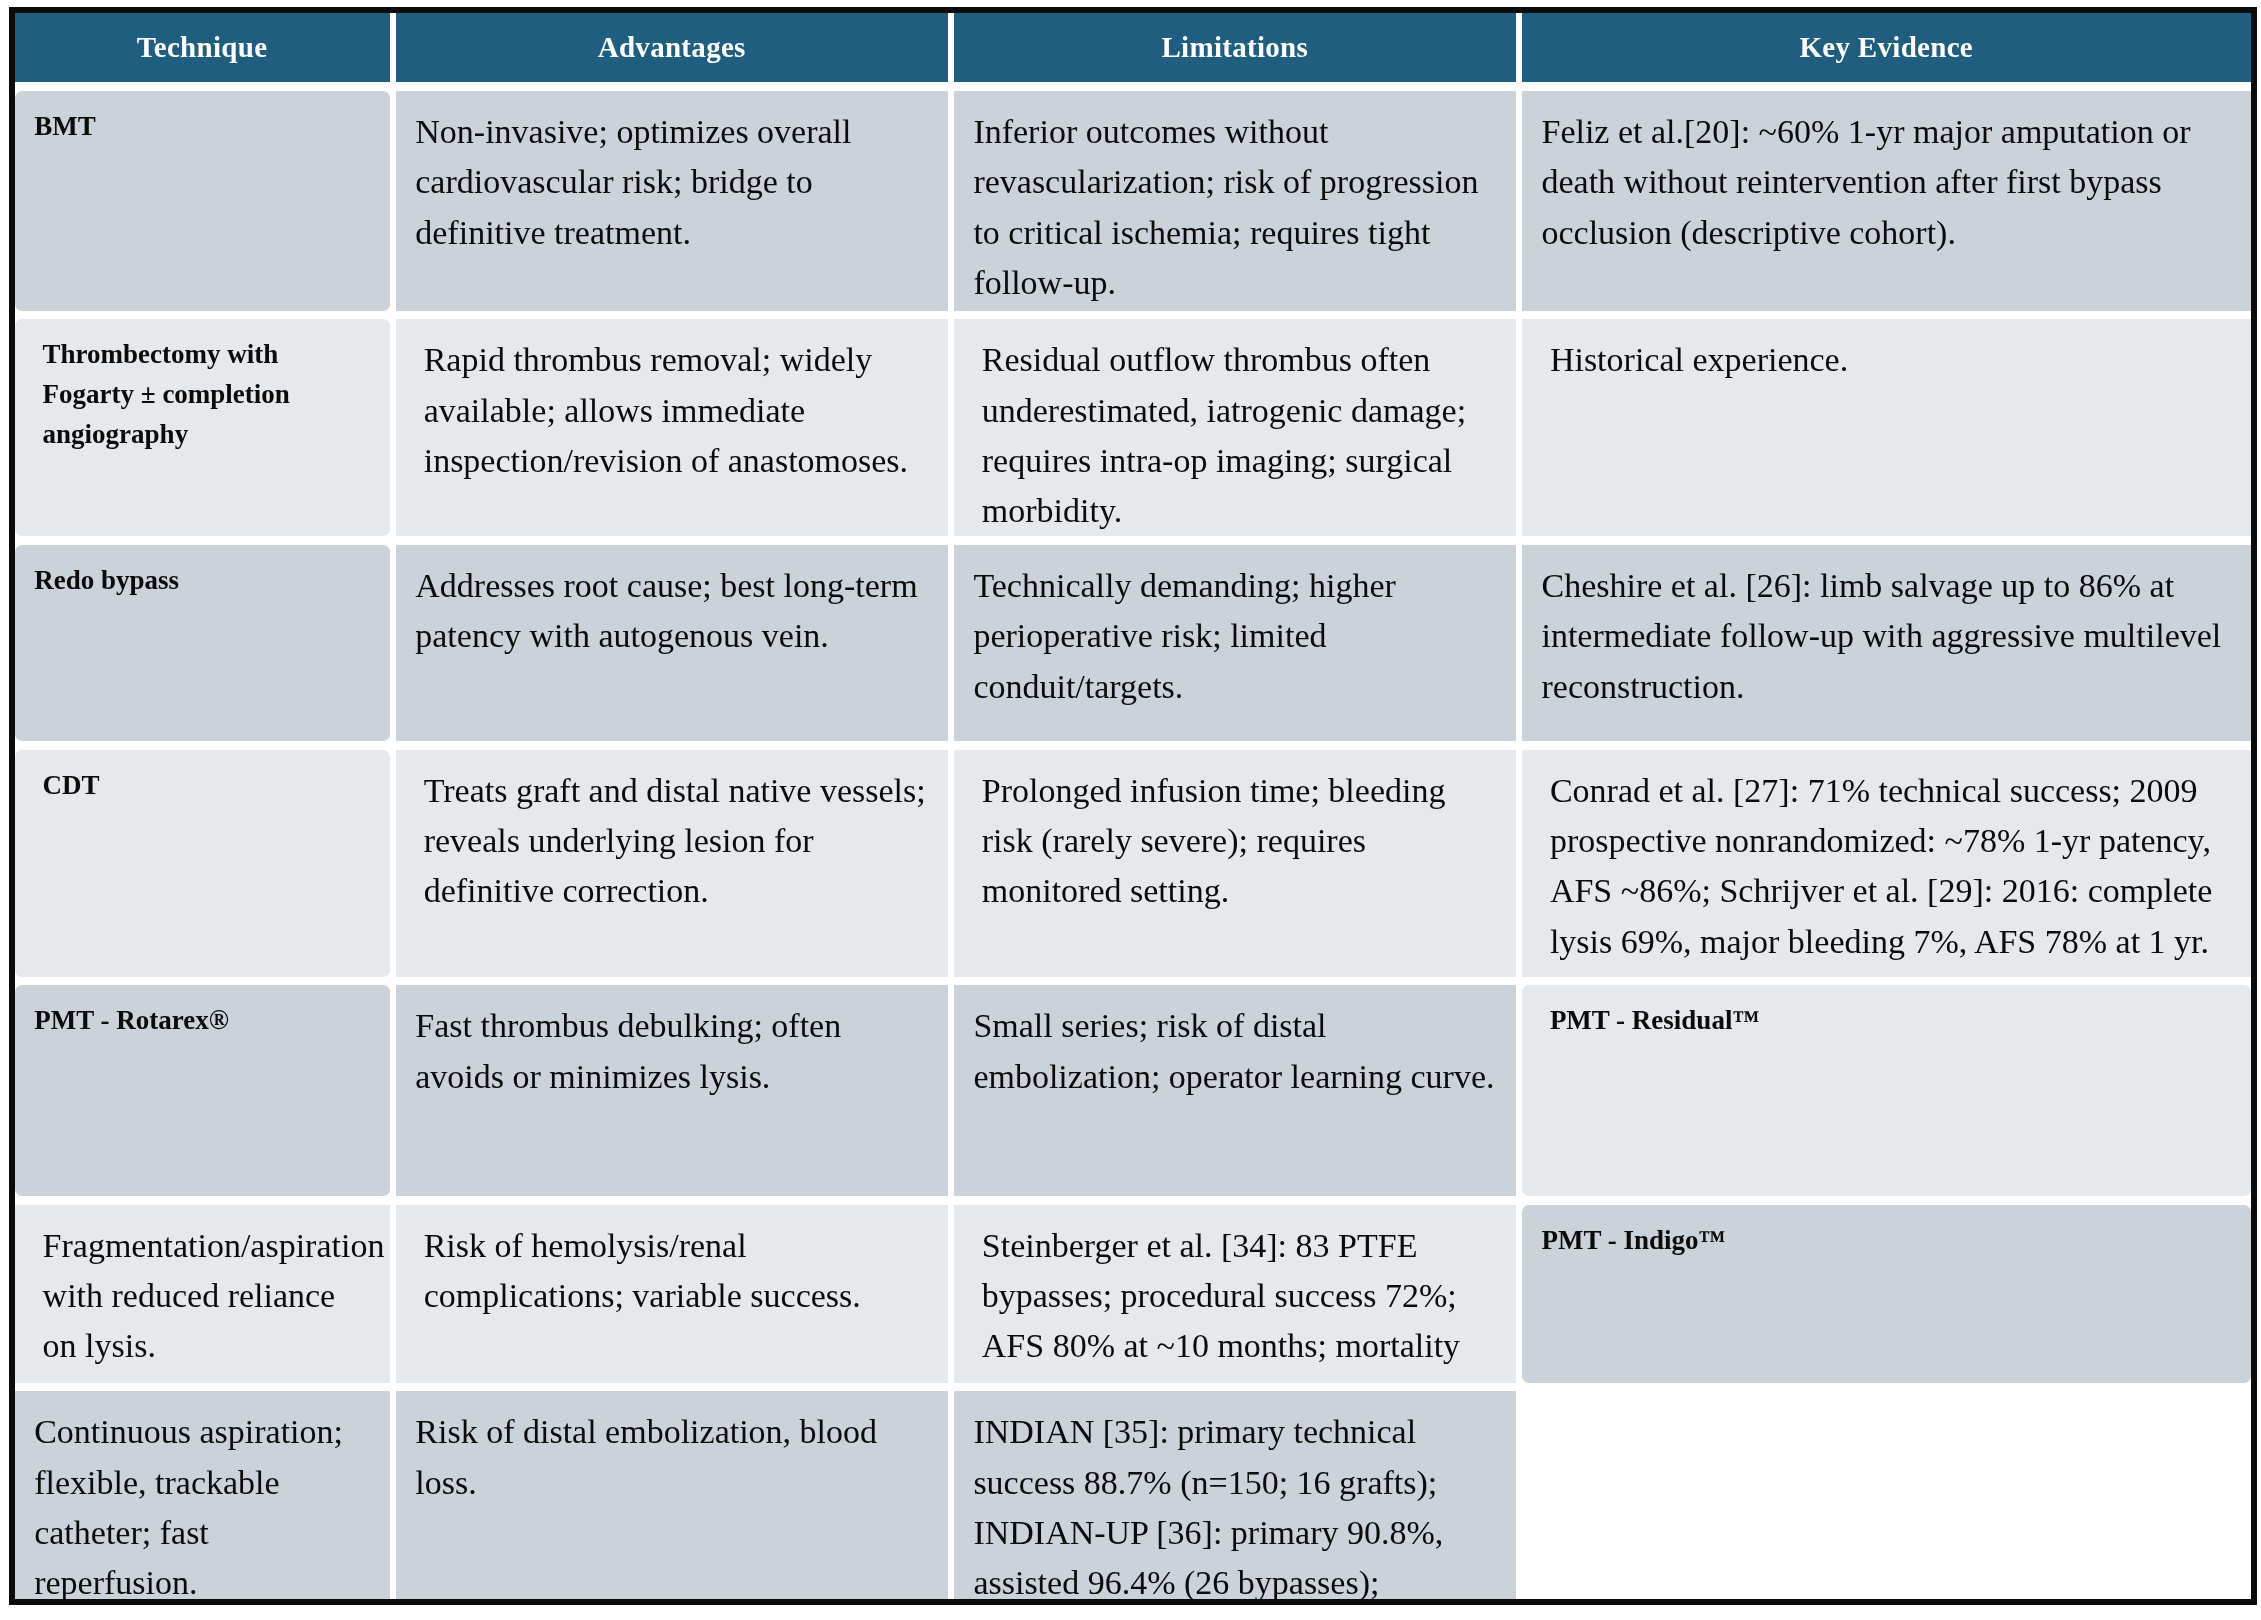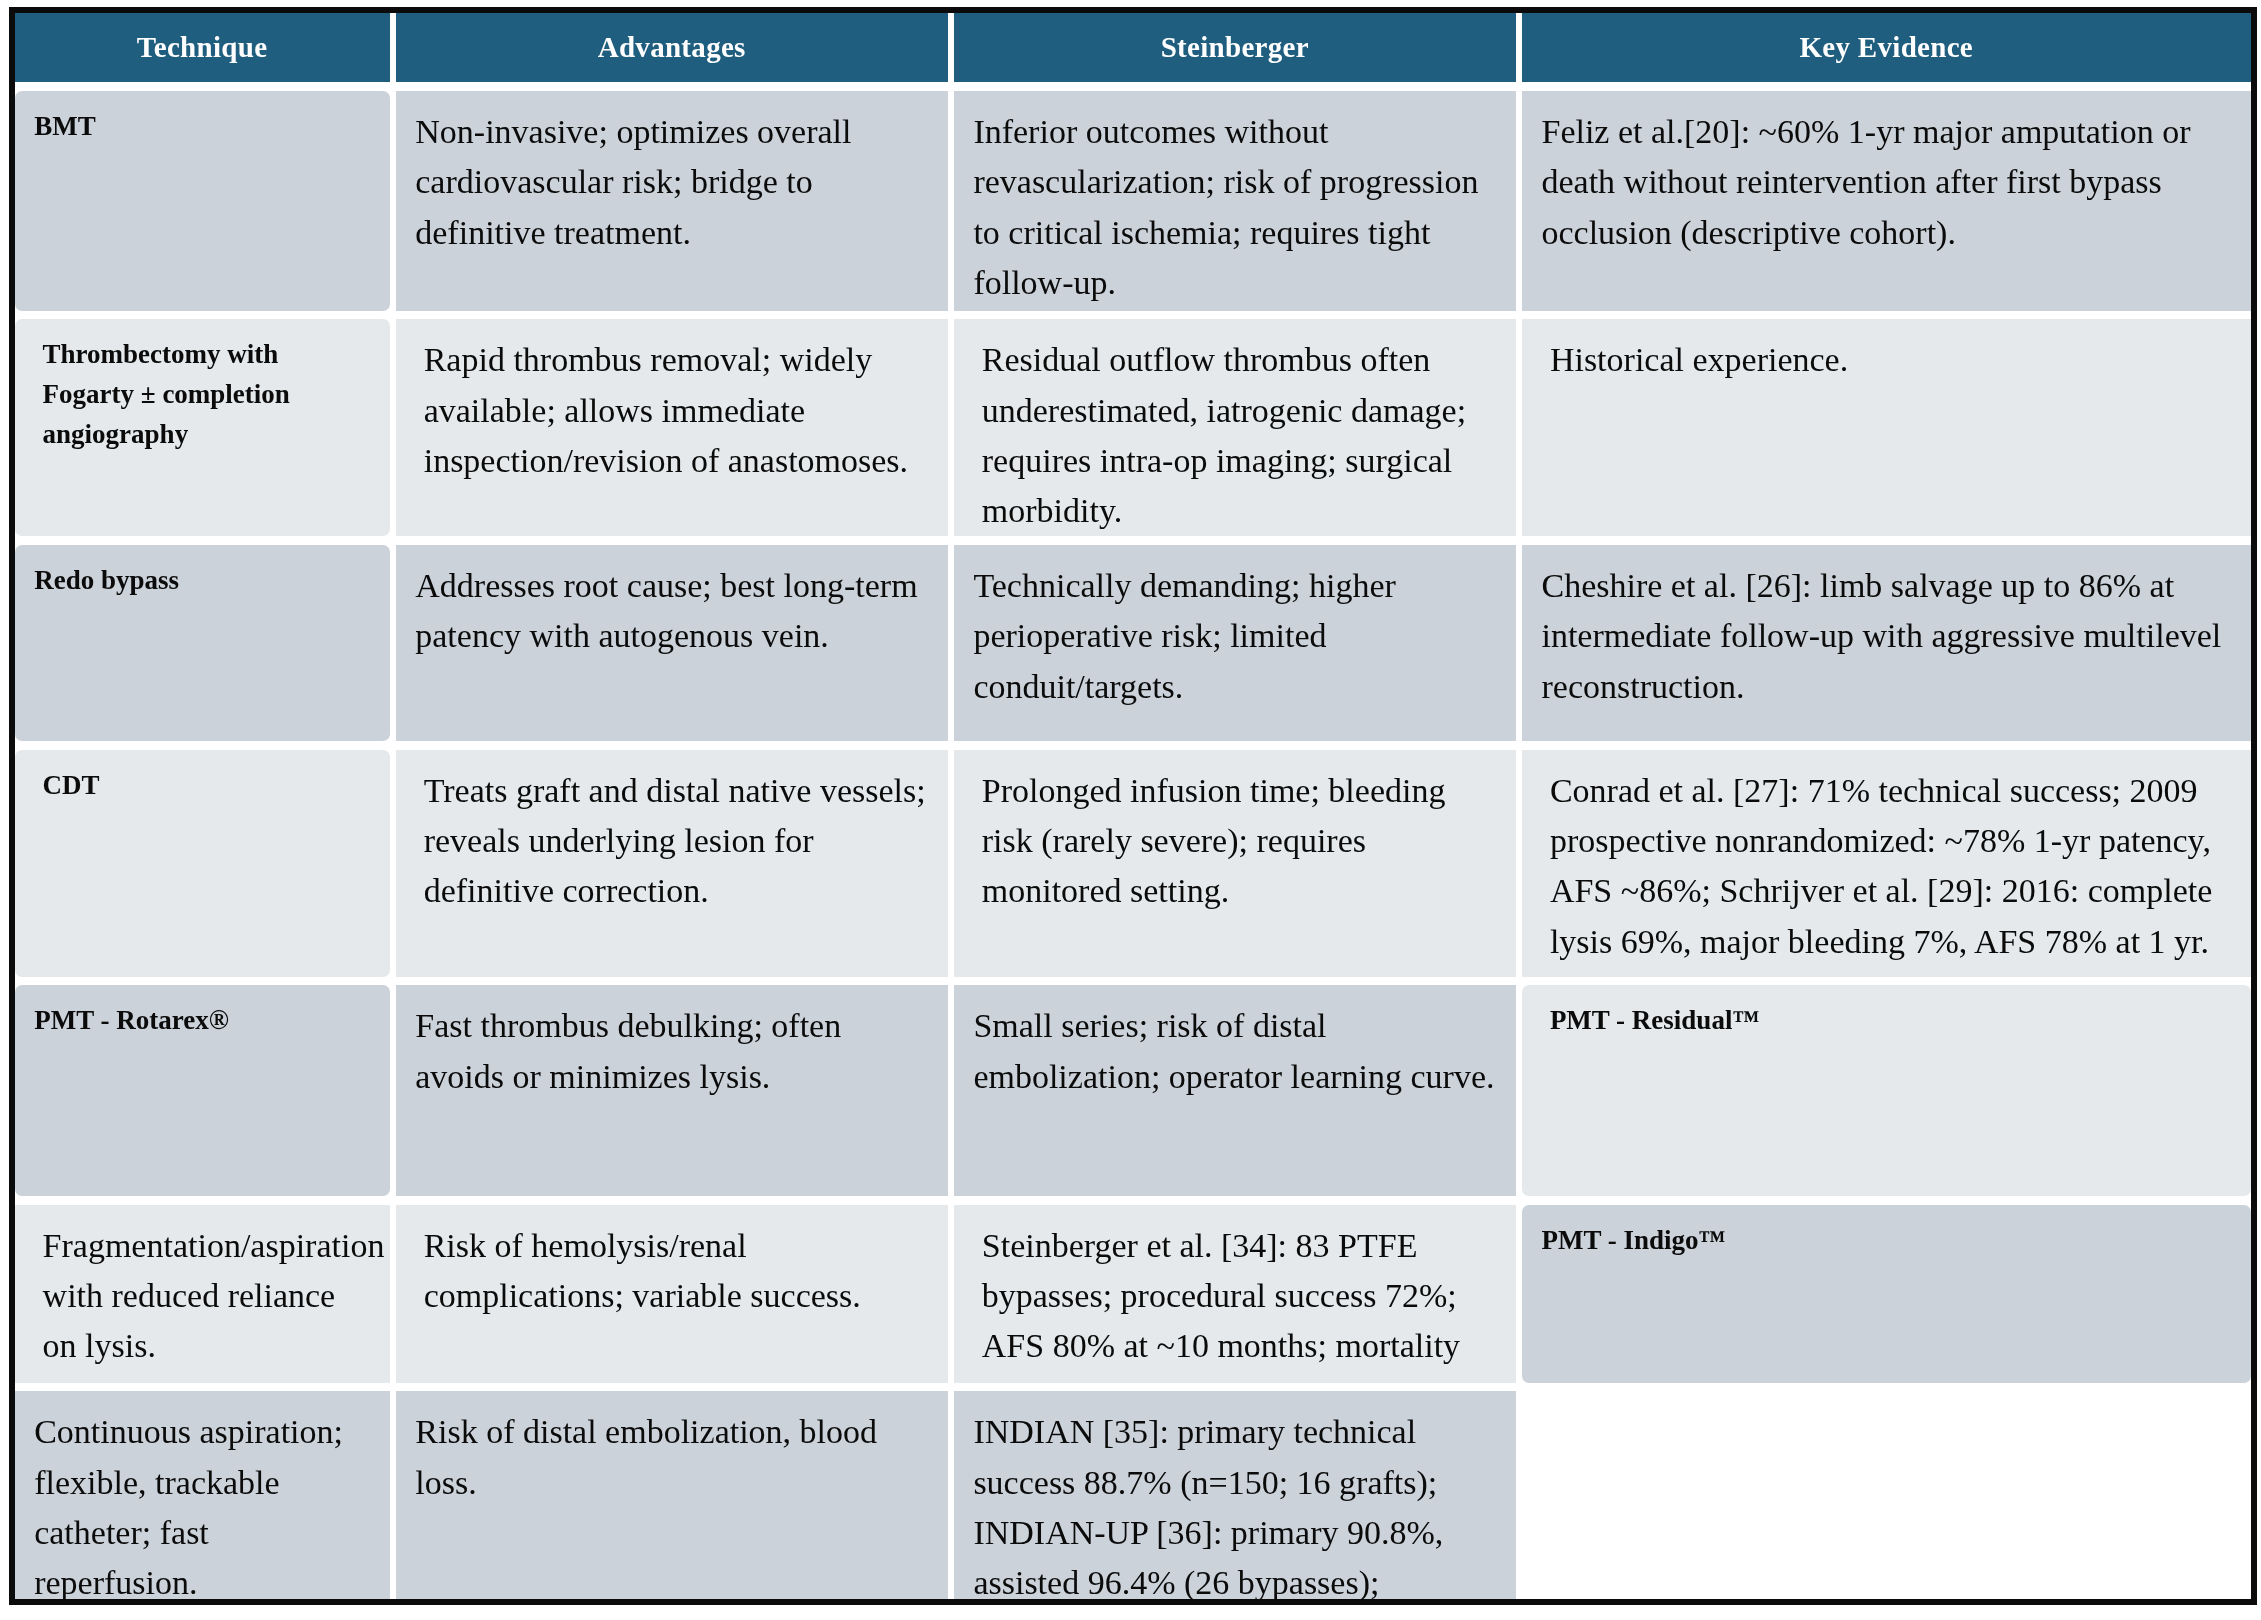--- a/index.html
+++ b/index.html
@@ -58,21 +58,21 @@
   .row-light { background: #e5e9eb; padding-left: 28px; }
 </style>
 </head>
 <body>
 
 <div class="table-frame">
   <div class="grid">
 
     <div class="hcell">Technique</div>
     <div class="hcell">Advantages</div>
-    <div class="hcell">Steinberger</div>
+    <div class="hcell">Limitations</div>
     <div class="hcell">Key Evidence</div>
 
     <div class="cell tech row-dark">BMT</div>
     <div class="cell row-dark">Non-invasive; optimizes overall cardiovascular risk; bridge to definitive treatment.</div>
     <div class="cell row-dark">Inferior outcomes without revascularization; risk of progression to critical ischemia; requires tight follow-up.</div>
     <div class="cell row-dark">Feliz et al.[20]: ~60% 1-yr major amputation or death without reintervention after first bypass occlusion (descriptive cohort).</div>
 
     <div class="cell tech row-light">Thrombectomy with Fogarty ± completion angiography</div>
     <div class="cell row-light">Rapid thrombus removal; widely available; allows immediate inspection/revision of anastomoses.</div>
     <div class="cell row-light">Residual outflow thrombus often underestimated, iatrogenic damage; requires intra-op imaging; surgical morbidity.</div>

